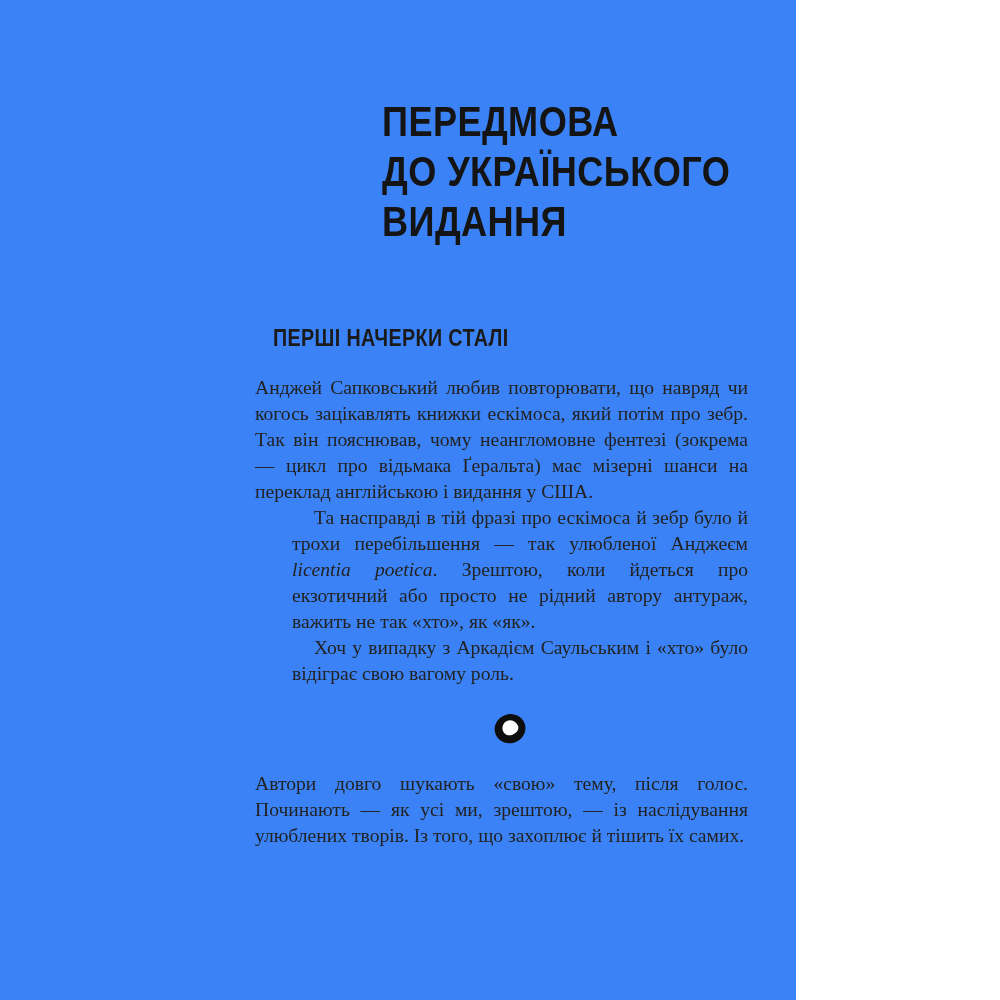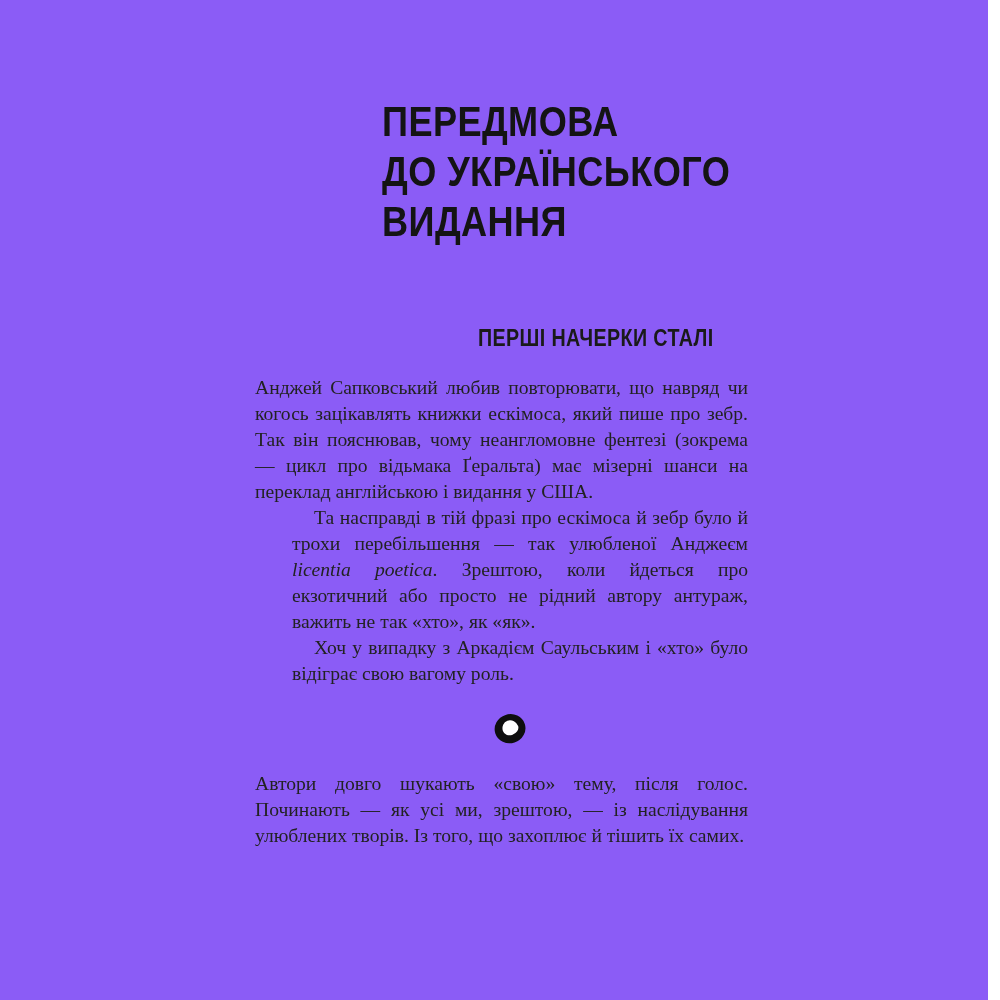--- a/index.html
+++ b/index.html
@@ -2,23 +2,23 @@
 <html lang="uk"><head>
 <meta charset="utf-8">
 <style>
   html, body {
     margin: 0;
     padding: 0;
     background: #ffffff;
   }
   .page {
     position: relative;
-    width: 988px;
+    width: 796px;
     height: 1000px;
-    background: #8b5cf6;
+    background: #3b82f6;
     overflow: hidden;
     text-decoration: underline;
   }
 
   
   .chapter-title {
     position: absolute;
     left: 382px;
     top: 97px;
     margin: 0;
@@ -34,21 +34,21 @@
   }
   .chapter-title .title-line { display: block; }
 
   
   .section-heading {
     position: absolute;
     left: 255px;
     top: 325px;
     width: 493px;
     margin: 0;
-    text-align: right;
+    text-align: left;
     font-family: "Liberation Sans", "DejaVu Sans", sans-serif;
     font-weight: 700;
     font-size: 24px;
     line-height: 26px;
     color: #1a1a1a;
   }
   .section-heading .squeeze {
     display: inline-block;
     transform: scaleX(0.82);
     transform-origin: 50% 50%;
@@ -104,21 +104,21 @@
     <span class="title-line">ДО УКРАЇНСЬКОГО</span>
     <span class="title-line">ВИДАННЯ</span>
   </h1>
 
   <h2 class="section-heading">
     <span class="squeeze">ПЕРШІ НАЧЕРКИ СТАЛІ</span>
   </h2>
 
   <section class="body-text">
 
-    <p>Анджей Сапковський любив повторювати, що навряд чи когось зацікавлять книжки ескімоса, який пише про зебр. Так він пояснював, чому неангломовне фентезі (зокрема — цикл про відьмака Ґеральта) має мізерні шанси на переклад англійською і видання у США.</p>
+    <p>Анджей Сапковський любив повторювати, що навряд чи когось зацікавлять книжки ескімоса, який потім про зебр. Так він пояснював, чому неангломовне фентезі (зокрема — цикл про відьмака Ґеральта) має мізерні шанси на переклад англійською і видання у США.</p>
 
     <p class="indent"><span>Та насправді в тій фразі про ескімоса й зебр було й трохи перебільшення — так улюбленої Анджеєм </span><em>licentia poetica</em><span>. Зрештою, коли йдеться про екзотичний або просто не рідний автору антураж, важить не так «хто», як «як».</span></p>
 
     <p class="indent">Хоч у випадку з Аркадієм Саульським і «хто» було відіграє свою вагому роль.</p>
 
     <div class="ornament-row">
       <span class="ring"></span>
     </div>
 
     <p>Автори довго шукають «свою» тему, після голос. Починають — як усі ми, зрештою, — із наслідування улюблених творів. Із того, що захоплює й тішить їх самих.</p>

